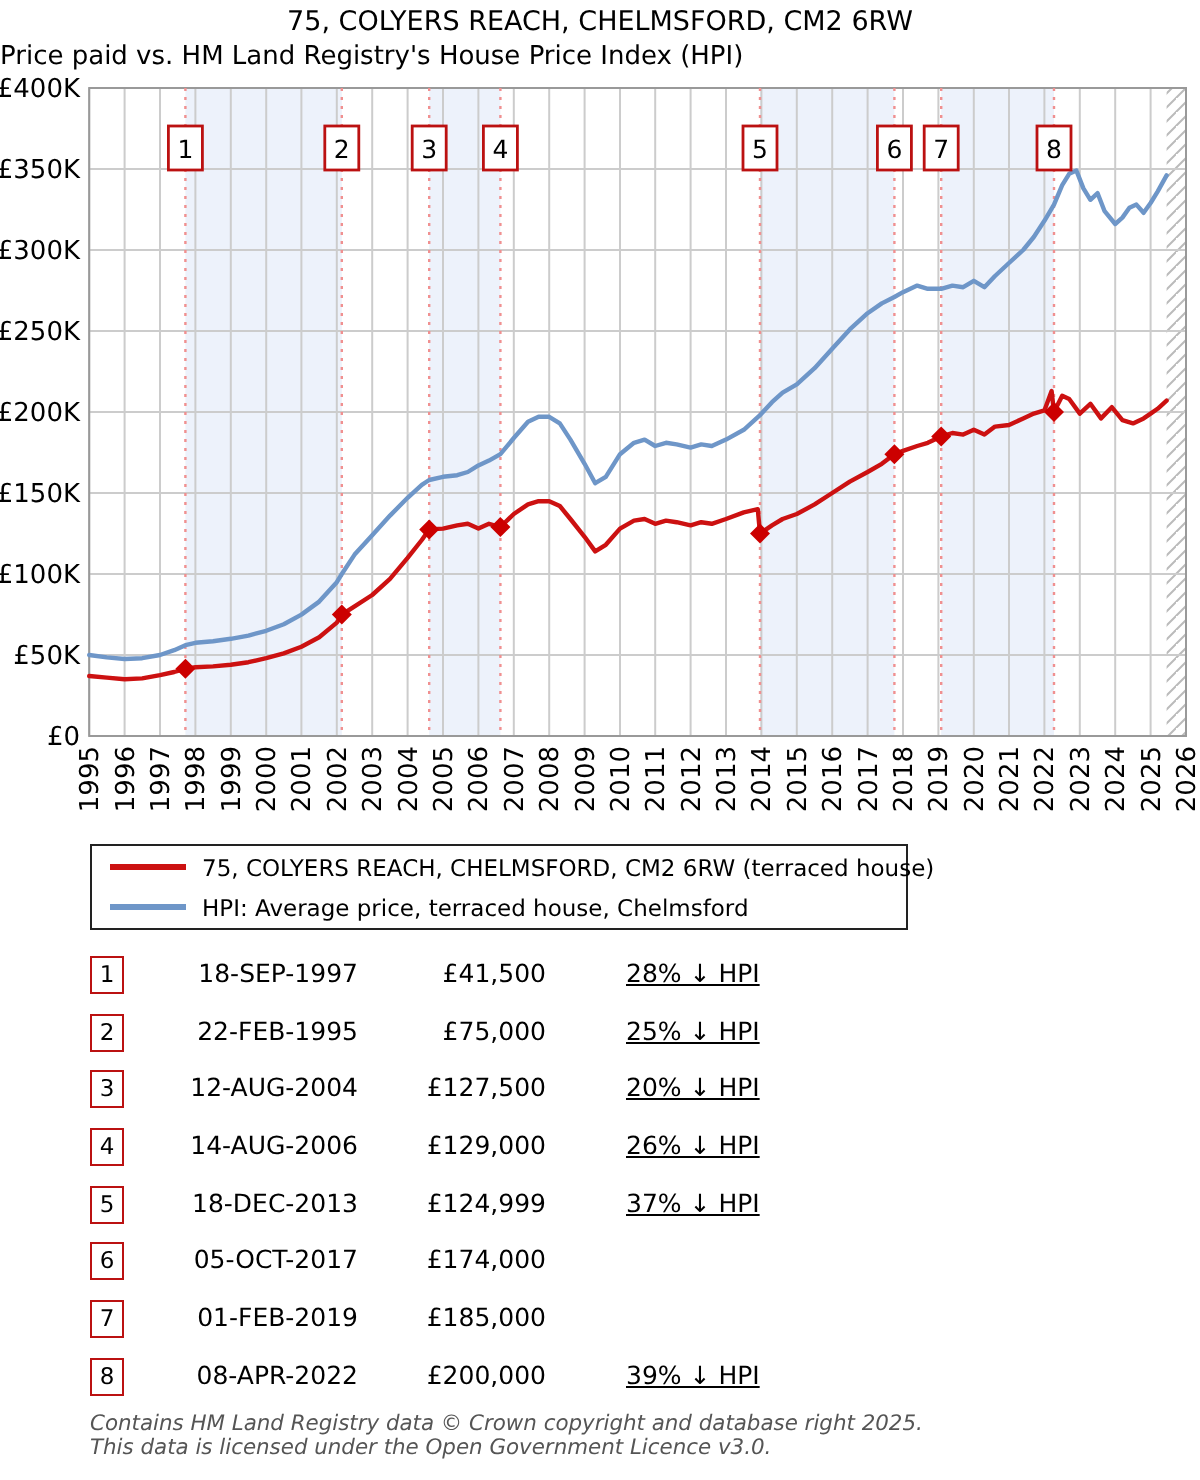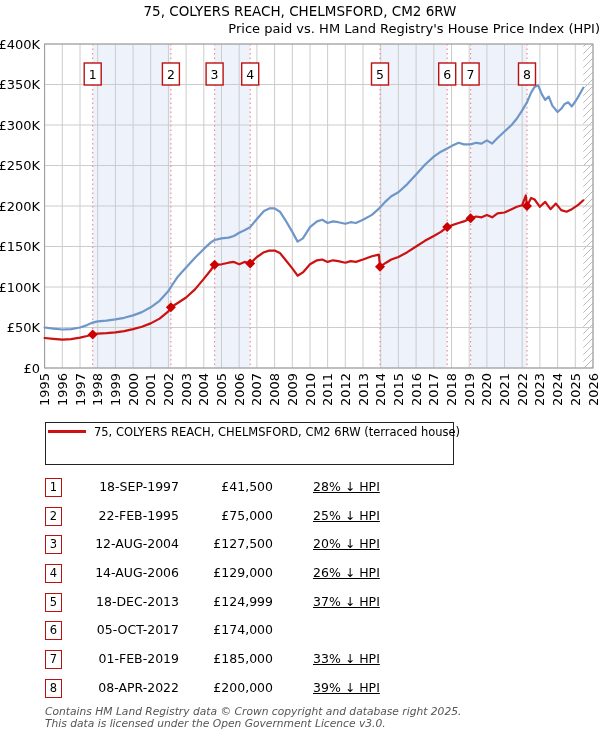--- a/index.html
+++ b/index.html
@@ -1,23 +1,23 @@
 <!DOCTYPE html>
 <html><head>
 <meta charset="utf-8">
 <style>
   html,body{margin:0;padding:0;background:#fff;}
   .page{position:relative;width:600px;height:740px;background:#ffffff;overflow:hidden;
         font-family:"DejaVu Sans","Liberation Sans",sans-serif;color:#000;padding-left:33px;}
   .title1{position:absolute;top:3px;left:0;width:600px;text-align:center;font-size:13.5px;}
-  .title2{position:absolute;top:21px;left:0;width:600px;text-align:right;font-size:13px;}
+  .title2{position:absolute;top:21px;left:0;width:600px;text-align:left;font-size:13px;}
   #chart-svg{position:absolute;top:0;left:0;}
   #chart-svg text{font-family:"DejaVu Sans","Liberation Sans",sans-serif;fill:#000;}
   .legend{position:absolute;left:45px;top:422px;width:409px;height:43px;border:1px solid #222;
-          background:#fff;box-sizing:border-box;display:flex;flex-direction:row;justify-content:center;
+          background:#fff;box-sizing:border-box;display:flex;flex-direction:column;justify-content:center;
           padding-left:9px;gap:3px;}
   .legend-row{display:flex;align-items:center;height:17px;}
   .legend-swatch{display:inline-block;width:38px;border-top:3px solid #000;margin-right:8px;flex:0 0 38px;}
   .legend-label{font-size:11.5px;white-space:nowrap;}
   .sales-table{position:absolute;left:0;top:474px;width:600px;}
   .sale-row{position:relative;height:28.7px;}
   .sale-num{position:absolute;left:45px;top:4px;width:15px;height:17px;border:1px solid #bb1111;
             text-align:center;font-size:11.5px;line-height:17px;background:#fff;}
   .sale-date{position:absolute;left:68px;top:5px;width:111px;text-align:right;font-size:12.5px;}
   .sale-price{position:absolute;left:188px;top:5px;width:85px;text-align:right;font-size:12.5px;}
@@ -160,20 +160,24 @@
       <text transform="translate(562.1,373) rotate(-90)" font-size="13" text-anchor="end">2024</text>
       <text transform="translate(579.8,373) rotate(-90)" font-size="13" text-anchor="end">2025</text>
       <text transform="translate(597.5,373) rotate(-90)" font-size="13" text-anchor="end">2026</text>
     </svg>
 
   <div class="legend">
     <div class="legend-row">
       <span class="legend-swatch" id="swatch-0" style="border-top-color: rgb(204, 17, 17);"></span>
       <span class="legend-label">75, COLYERS REACH, CHELMSFORD, CM2 6RW (terraced house)</span>
     </div>
+    <div class="legend-row">
+      <span class="legend-swatch" id="swatch-1" style="border-top-color: rgb(110, 150, 200);"></span>
+      <span class="legend-label">HPI: Average price, terraced house, Chelmsford</span>
+    </div>
   </div>
 
   <div class="sales-table" id="sales-table">
       <div class="sale-row">
         <span class="sale-num">1</span>
         <span class="sale-date">18-SEP-1997</span>
         <span class="sale-price">£41,500</span>
         <span class="sale-hpi">28% ↓ HPI</span>
       </div>
       <div class="sale-row">
@@ -202,21 +206,20 @@
       </div>
       <div class="sale-row">
         <span class="sale-num">6</span>
         <span class="sale-date">05-OCT-2017</span>
         <span class="sale-price">£174,000</span>
       </div>
       <div class="sale-row">
         <span class="sale-num">7</span>
         <span class="sale-date">01-FEB-2019</span>
         <span class="sale-price">£185,000</span>
-        <span class="sale-hpi">33% ↓ HPI</span>
       </div>
       <div class="sale-row">
         <span class="sale-num">8</span>
         <span class="sale-date">08-APR-2022</span>
         <span class="sale-price">£200,000</span>
         <span class="sale-hpi">39% ↓ HPI</span>
       </div>
     </div>
 
   <div class="footer">

